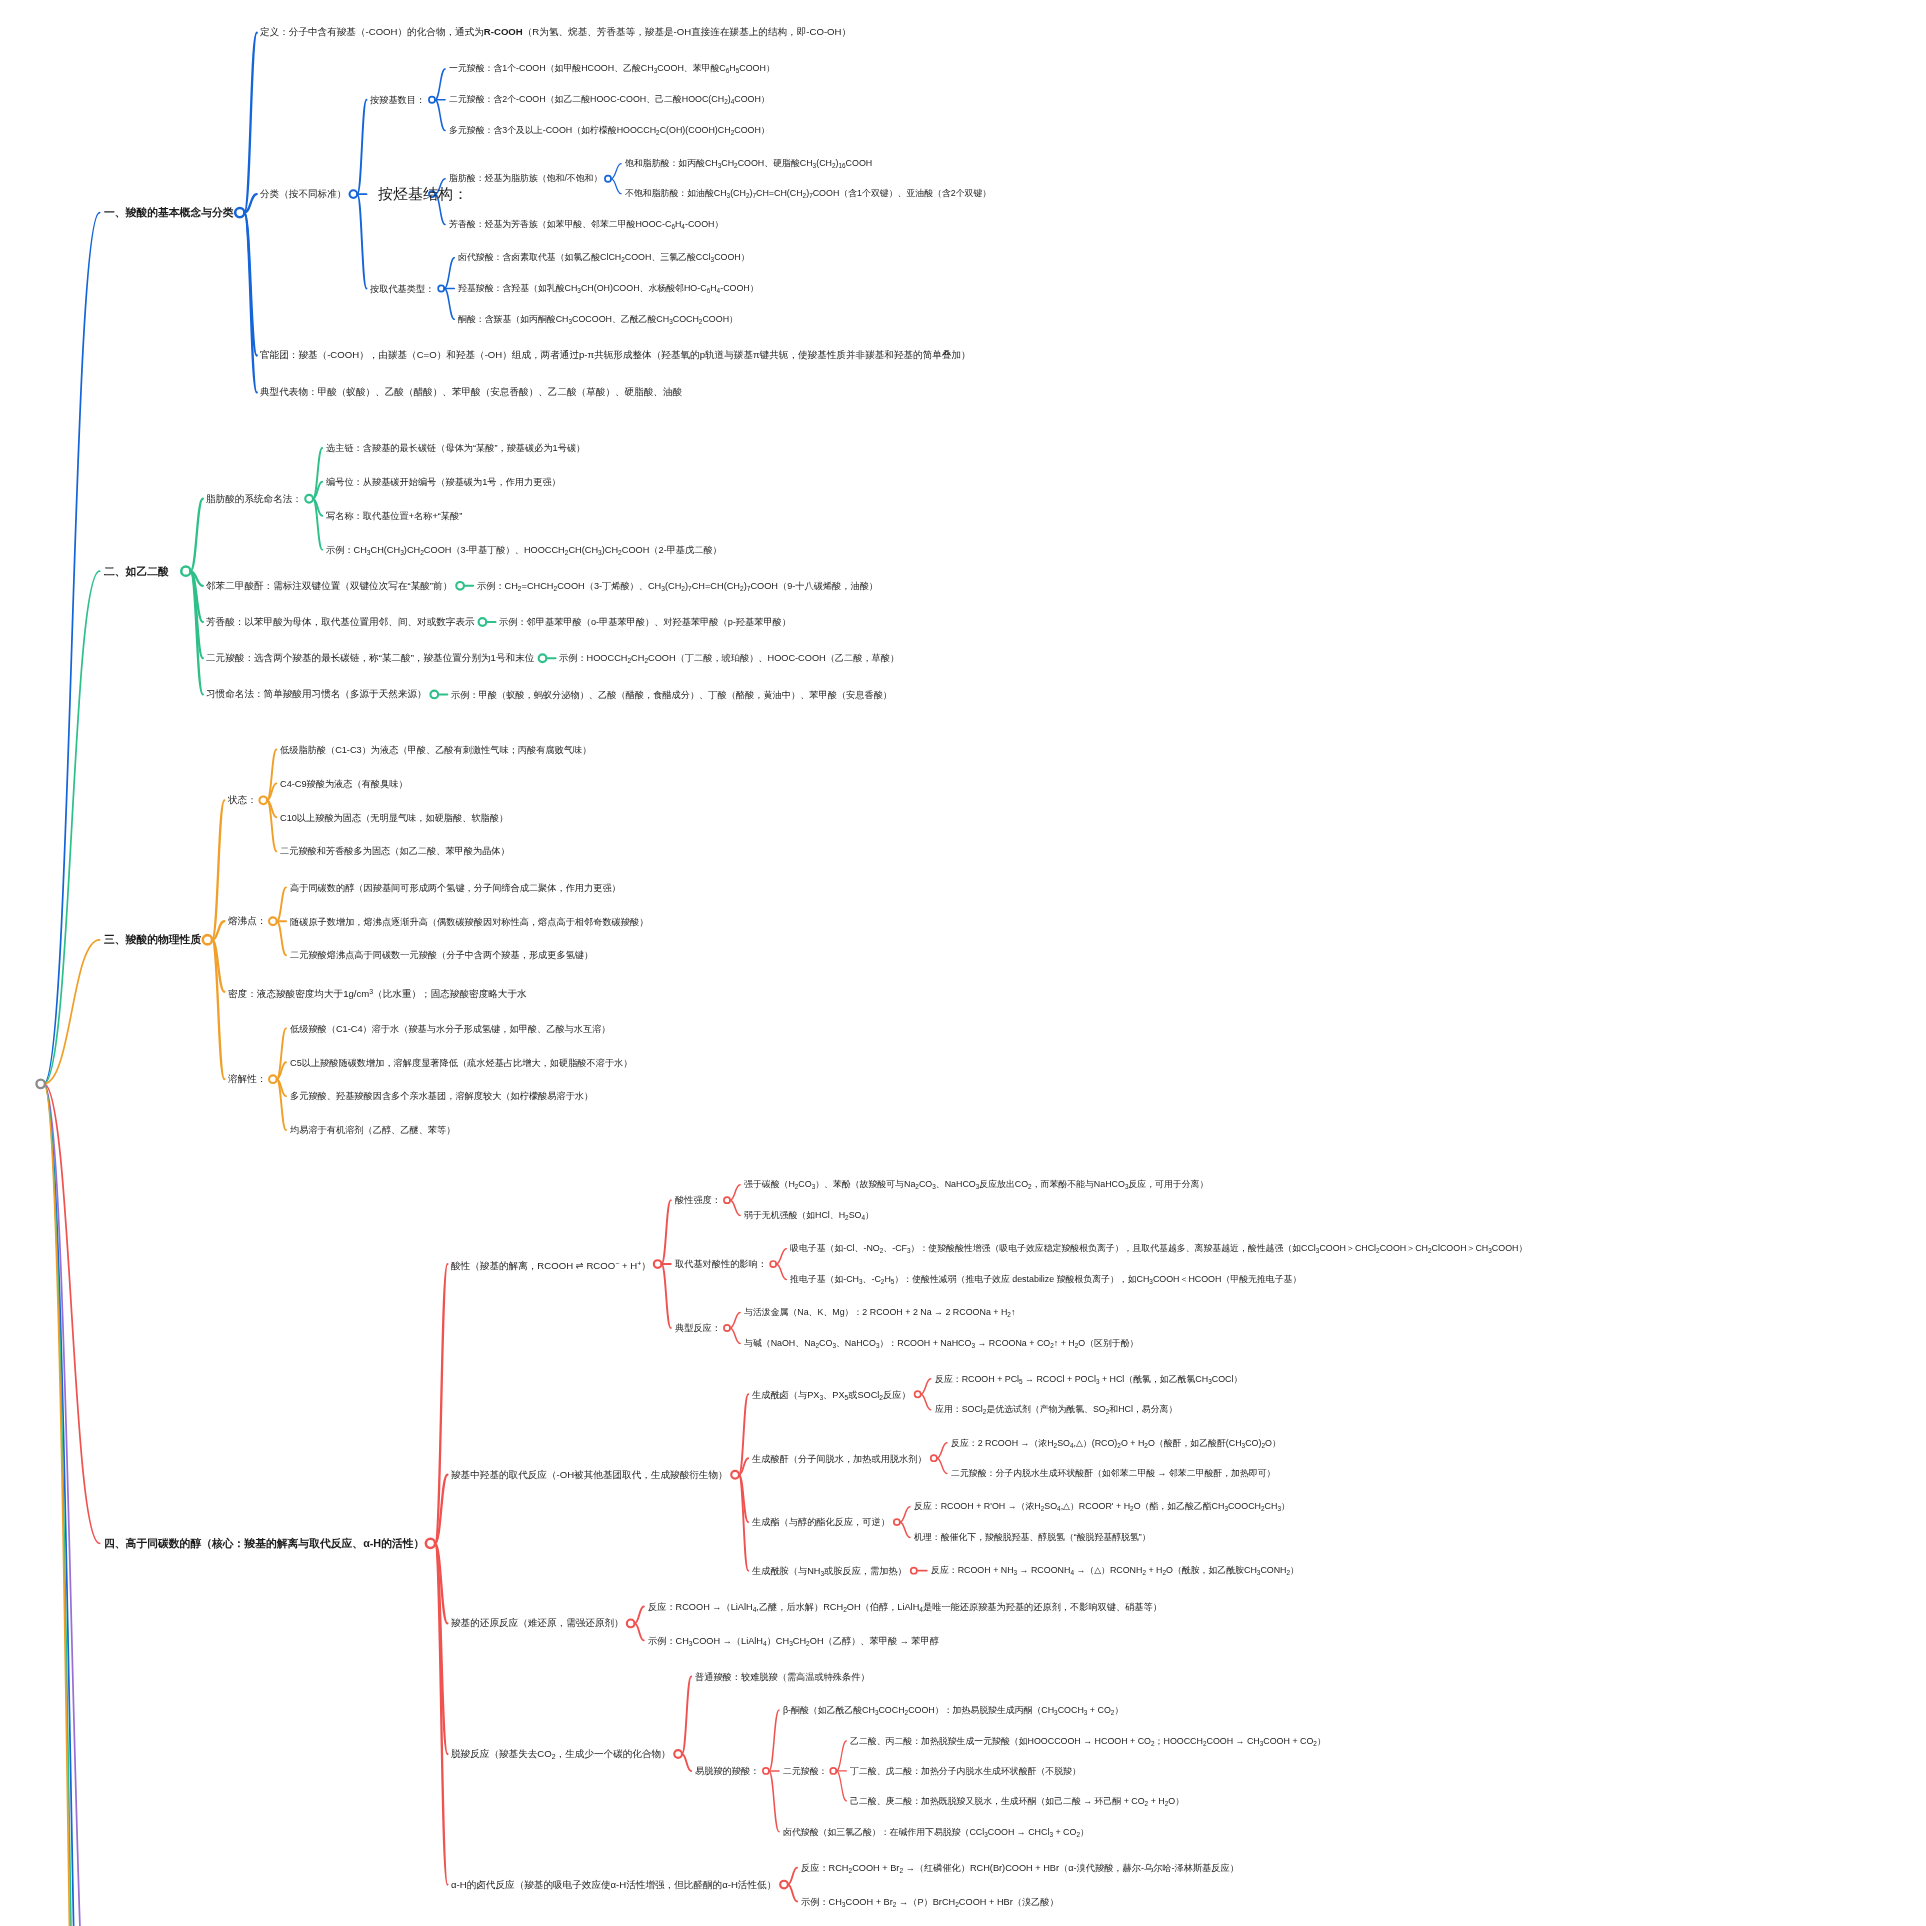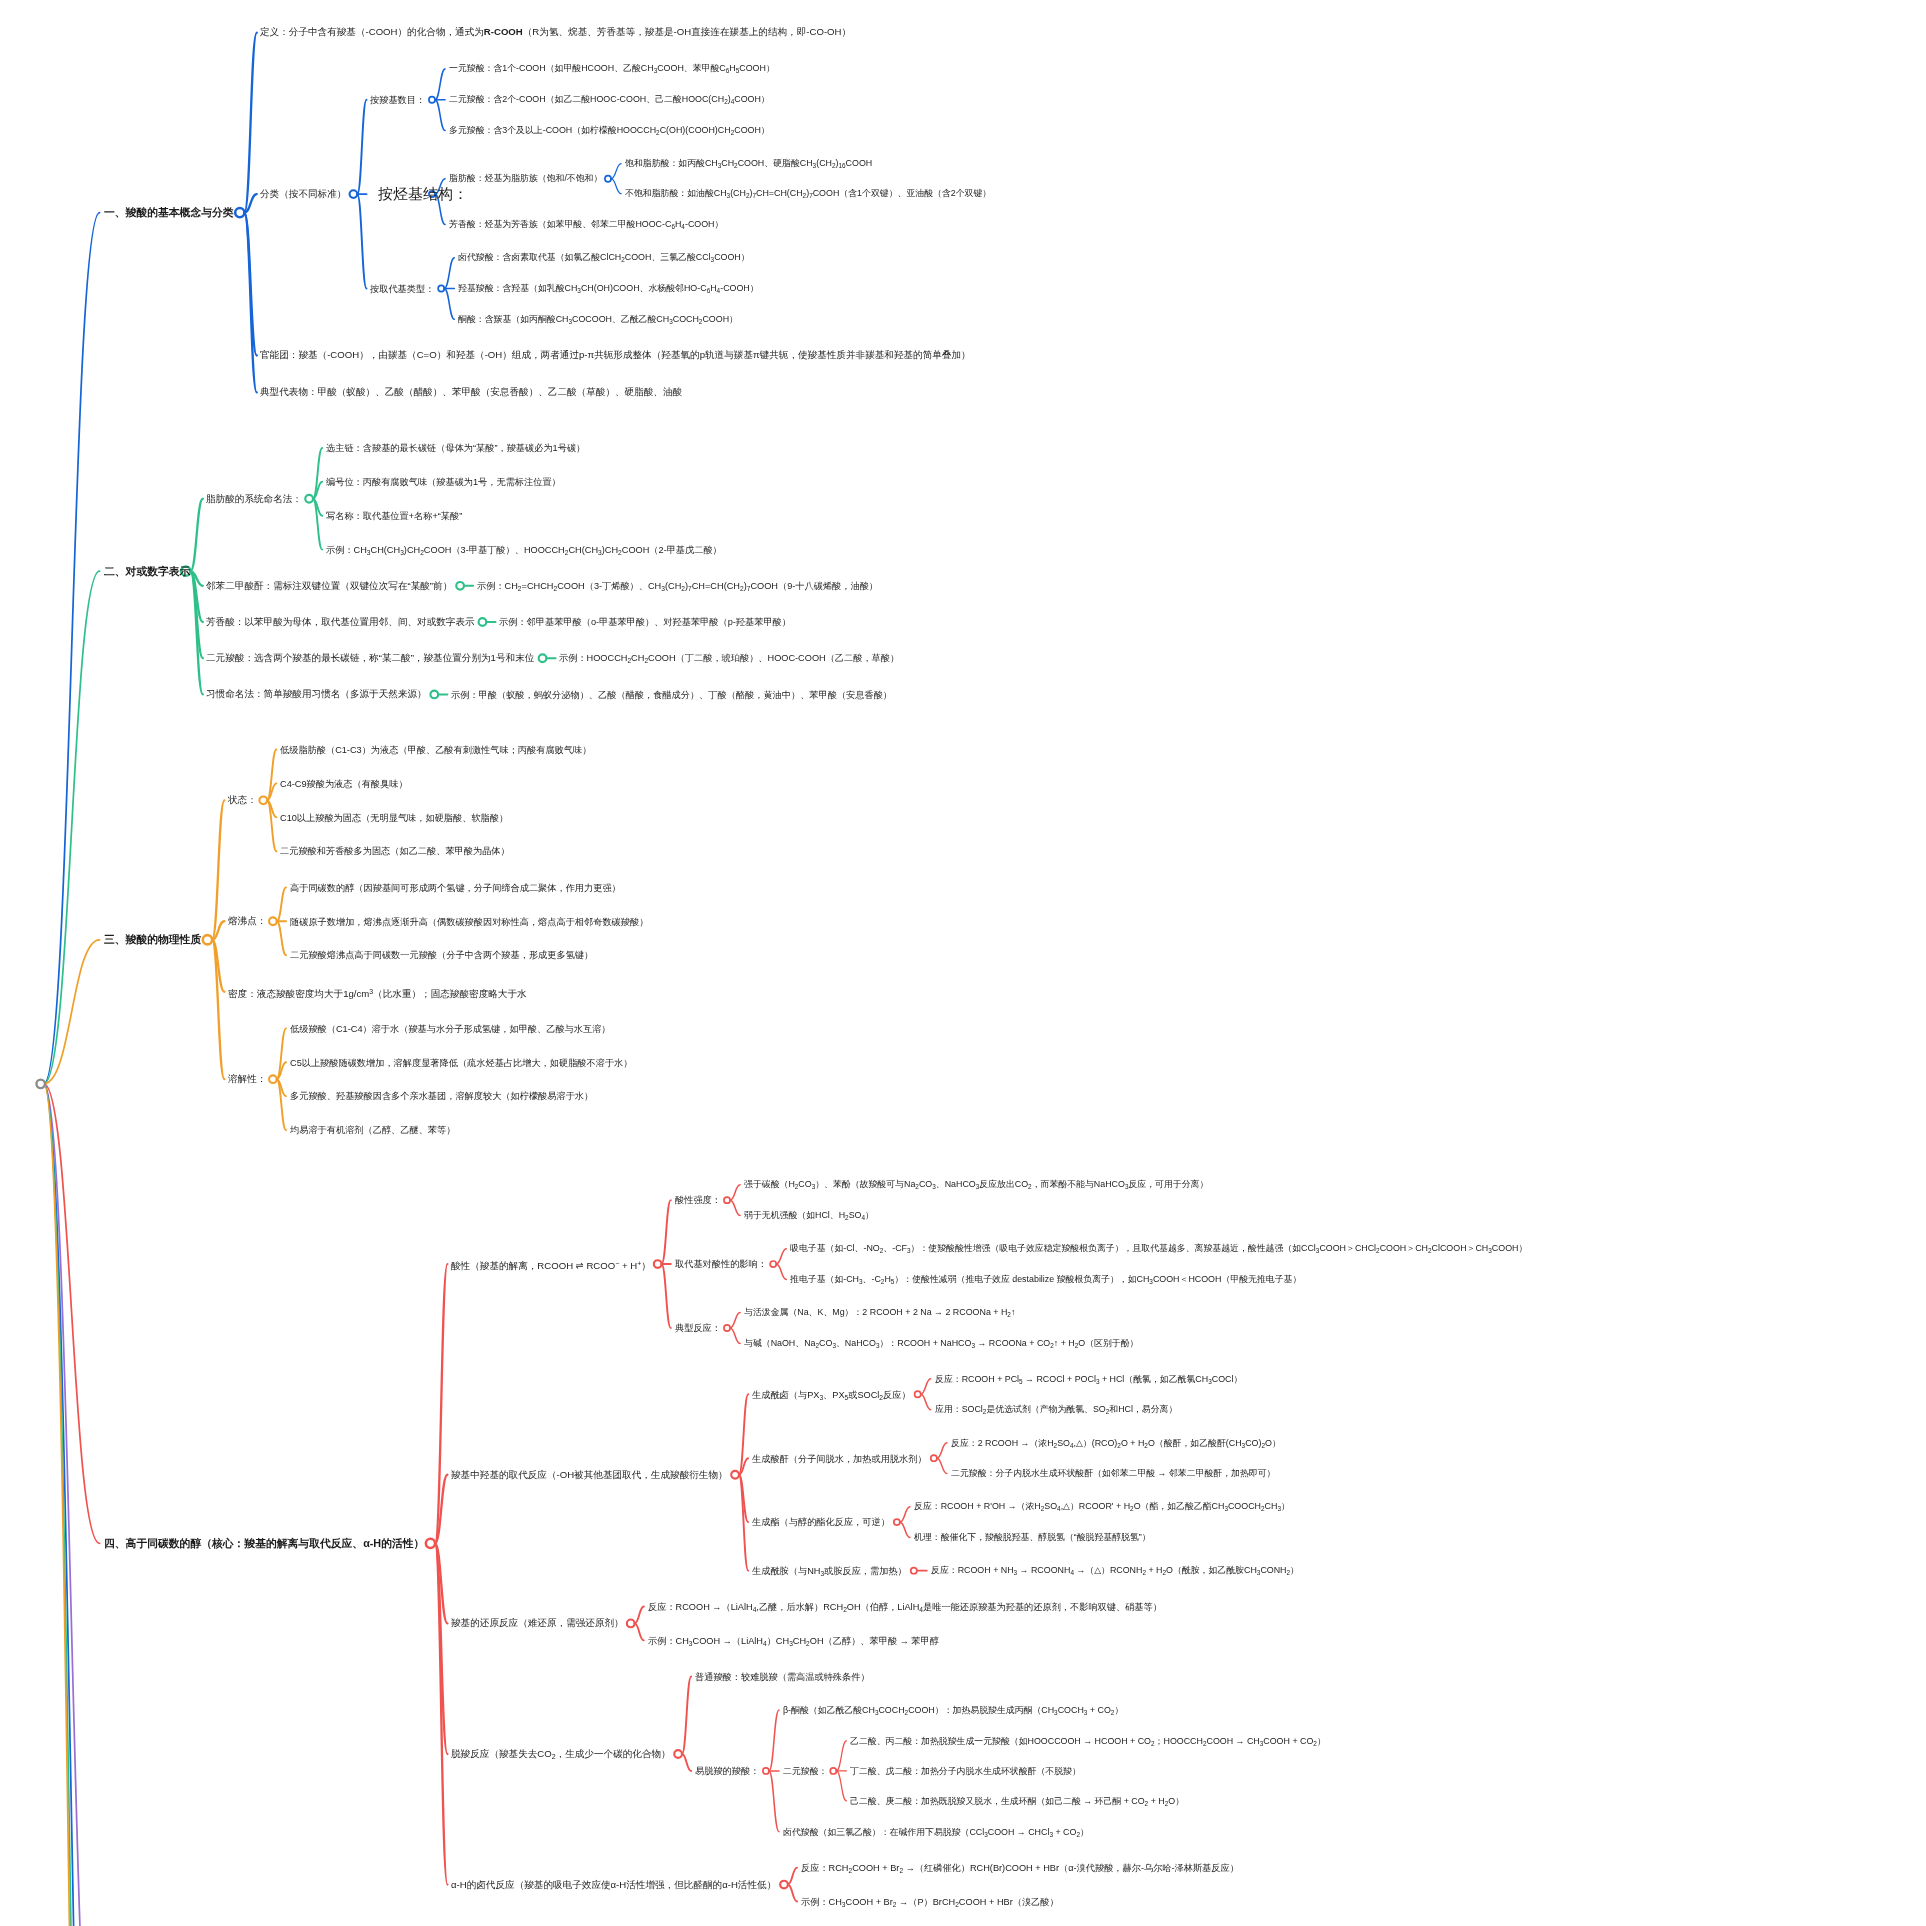--- a/index.html
+++ b/index.html
@@ -263,30 +263,30 @@
     <div class="node l4" style="left: 458px; top: 313px; font-size: 8.9px; line-height: 13px;">
       <div>酮酸：含羰基（如丙酮酸CH<sub>3</sub>COCOOH、乙酰乙酸CH<sub>3</sub>COCH<sub>2</sub>COOH）</div>
     </div>
     <div class="node l2" style="left: 260px; top: 348px; font-size: 9.6px; line-height: 14.6px;">
       <div>官能团：羧基（-COOH），由羰基（C=O）和羟基（-OH）组成，两者通过p-π共轭形成整体（羟基氧的p轨道与羰基π键共轭，使羧基性质并非羰基和羟基的简单叠加）</div>
     </div>
     <div class="node l2" style="left: 260px; top: 385px; font-size: 9.6px; line-height: 14.6px;">
       <div>典型代表物：甲酸（蚁酸）、乙酸（醋酸）、苯甲酸（安息香酸）、乙二酸（草酸）、硬脂酸、油酸</div>
     </div>
     <div class="node l1" style="left: 104px; top: 564px; font-size: 10.8px; line-height: 15.4px;">
-      <div>二、对或数字表示</div>
+      <div>二、如乙二酸</div>
     </div>
     <div class="node l2" style="left: 206px; top: 492px; font-size: 9.6px; line-height: 14.6px;">
       <div>脂肪酸的系统命名法：</div>
     </div>
     <div class="node l3" style="left: 326px; top: 441px; font-size: 9.2px; line-height: 14px;">
       <div>选主链：含羧基的最长碳链（母体为“某酸”，羧基碳必为1号碳）</div>
     </div>
     <div class="node l3" style="left: 326px; top: 475px; font-size: 9.2px; line-height: 14px;">
-      <div>编号位：丙酸有腐败气味（羧基碳为1号，无需标注位置）</div>
+      <div>编号位：从羧基碳开始编号（羧基碳为1号，作用力更强）</div>
     </div>
     <div class="node l3" style="left: 326px; top: 509px; font-size: 9.2px; line-height: 14px;">
       <div>写名称：取代基位置+名称+“某酸”</div>
     </div>
     <div class="node l3" style="left: 326px; top: 543px; font-size: 9.2px; line-height: 14px;">
       <div>示例：CH<sub>3</sub>CH(CH<sub>3</sub>)CH<sub>2</sub>COOH（3-甲基丁酸）、HOOCCH<sub>2</sub>CH(CH<sub>3</sub>)CH<sub>2</sub>COOH（2-甲基戊二酸）</div>
     </div>
     <div class="node l2" style="left: 206px; top: 579px; font-size: 9.6px; line-height: 14.6px;">
       <div>邻苯二甲酸酐：需标注双键位置（双键位次写在“某酸”前）</div>
     </div>

